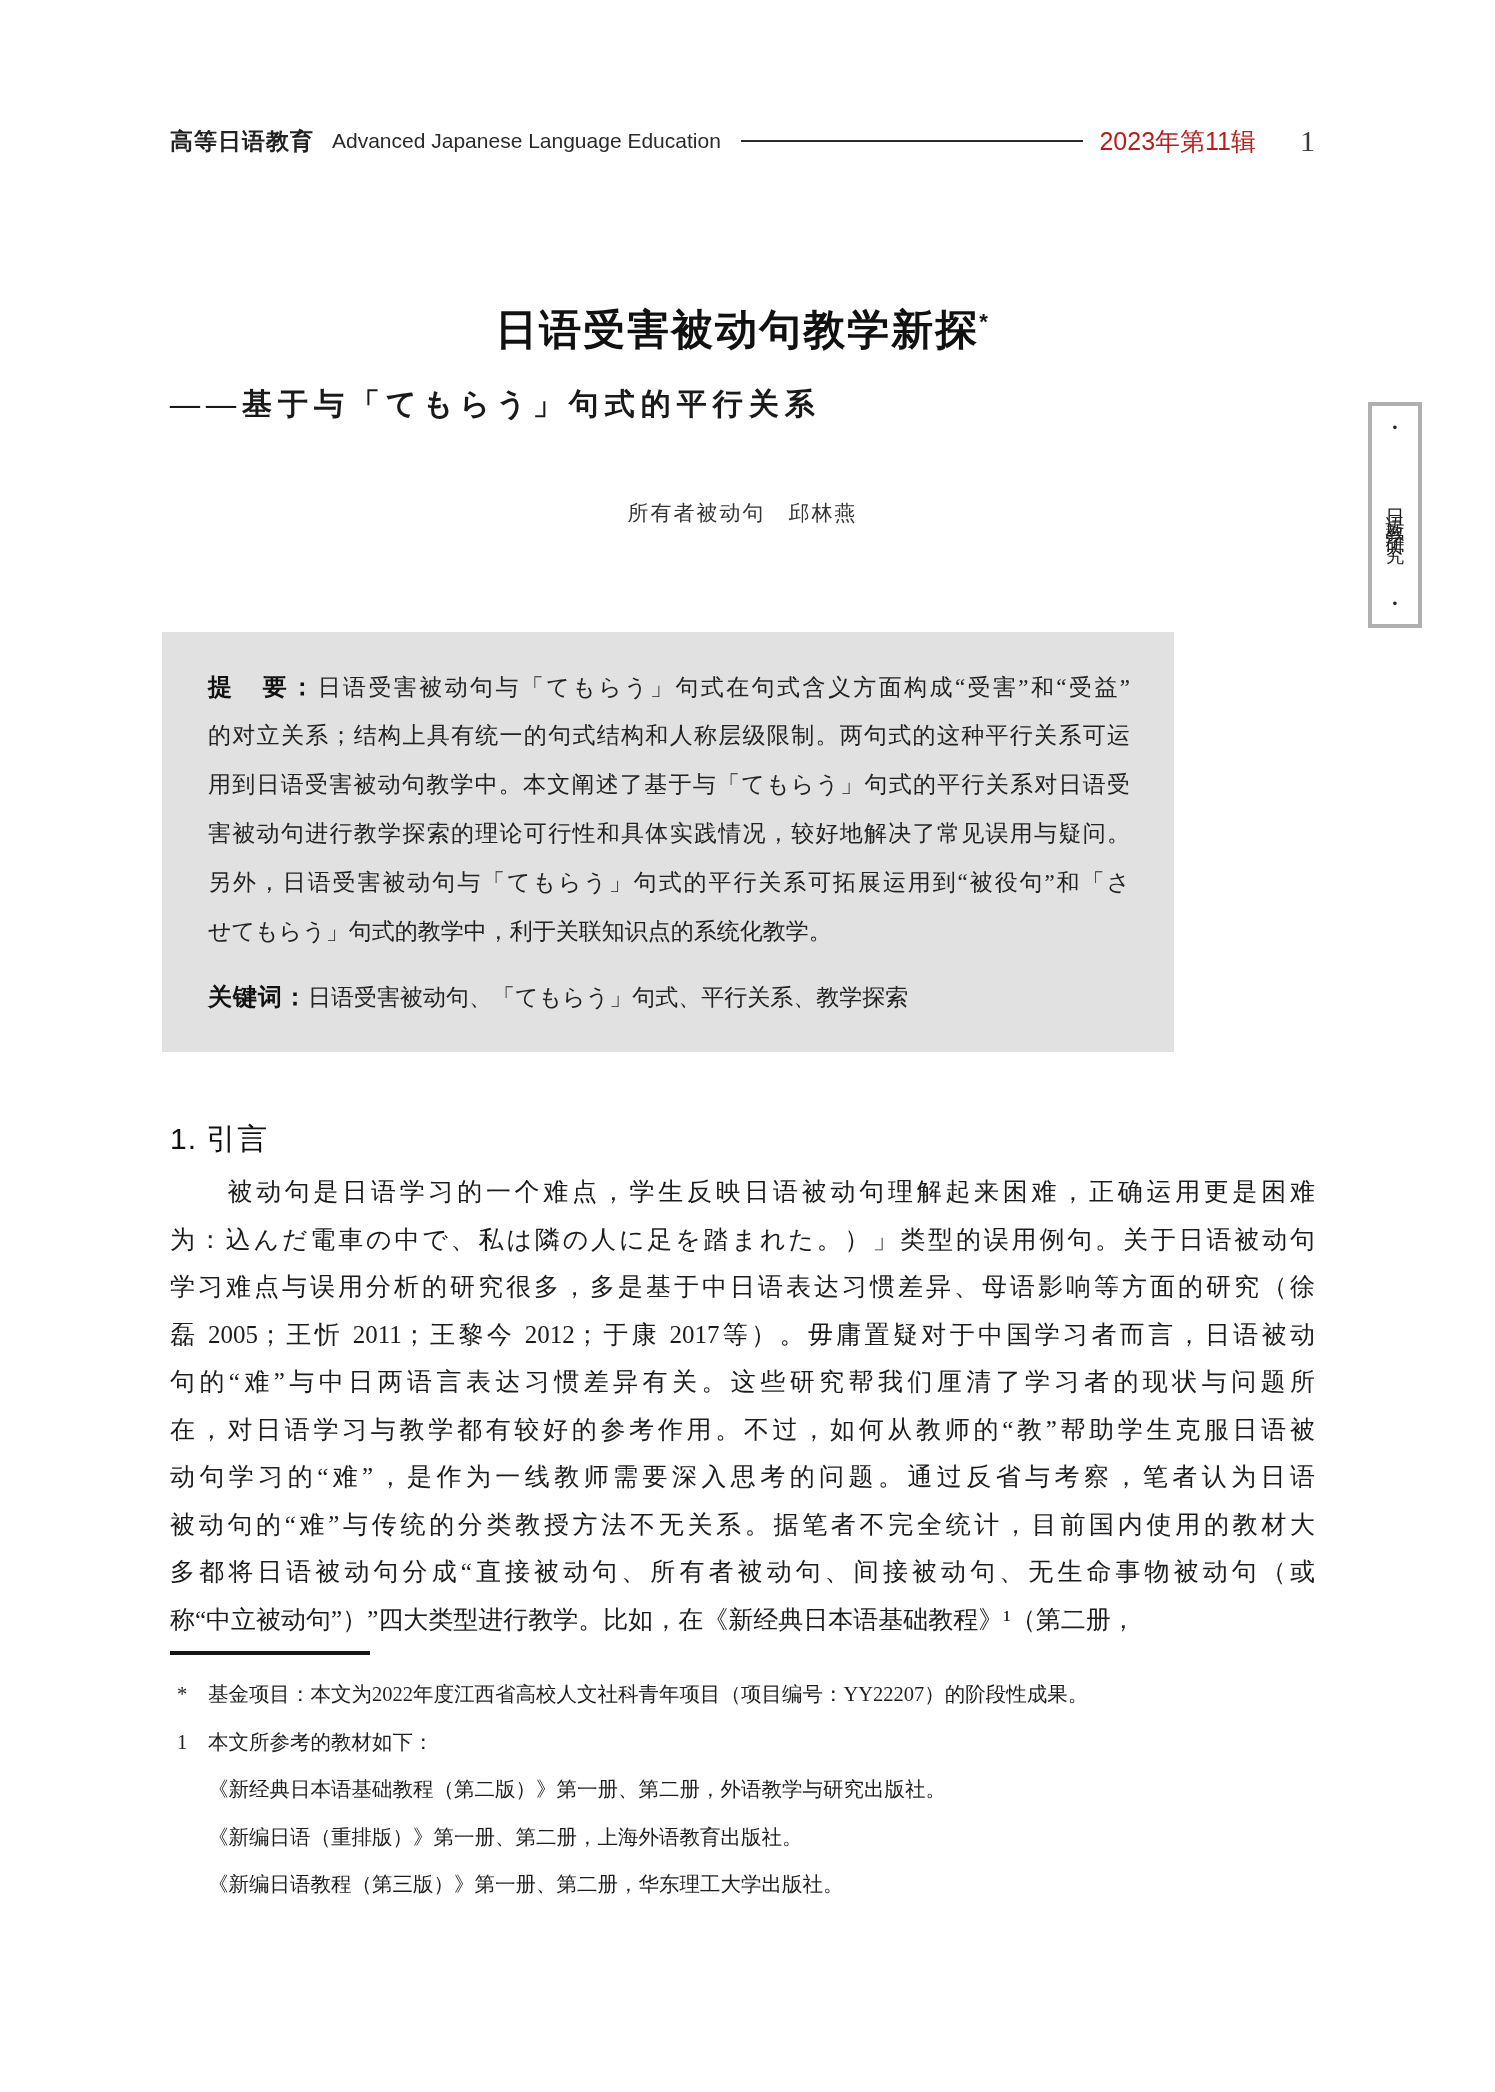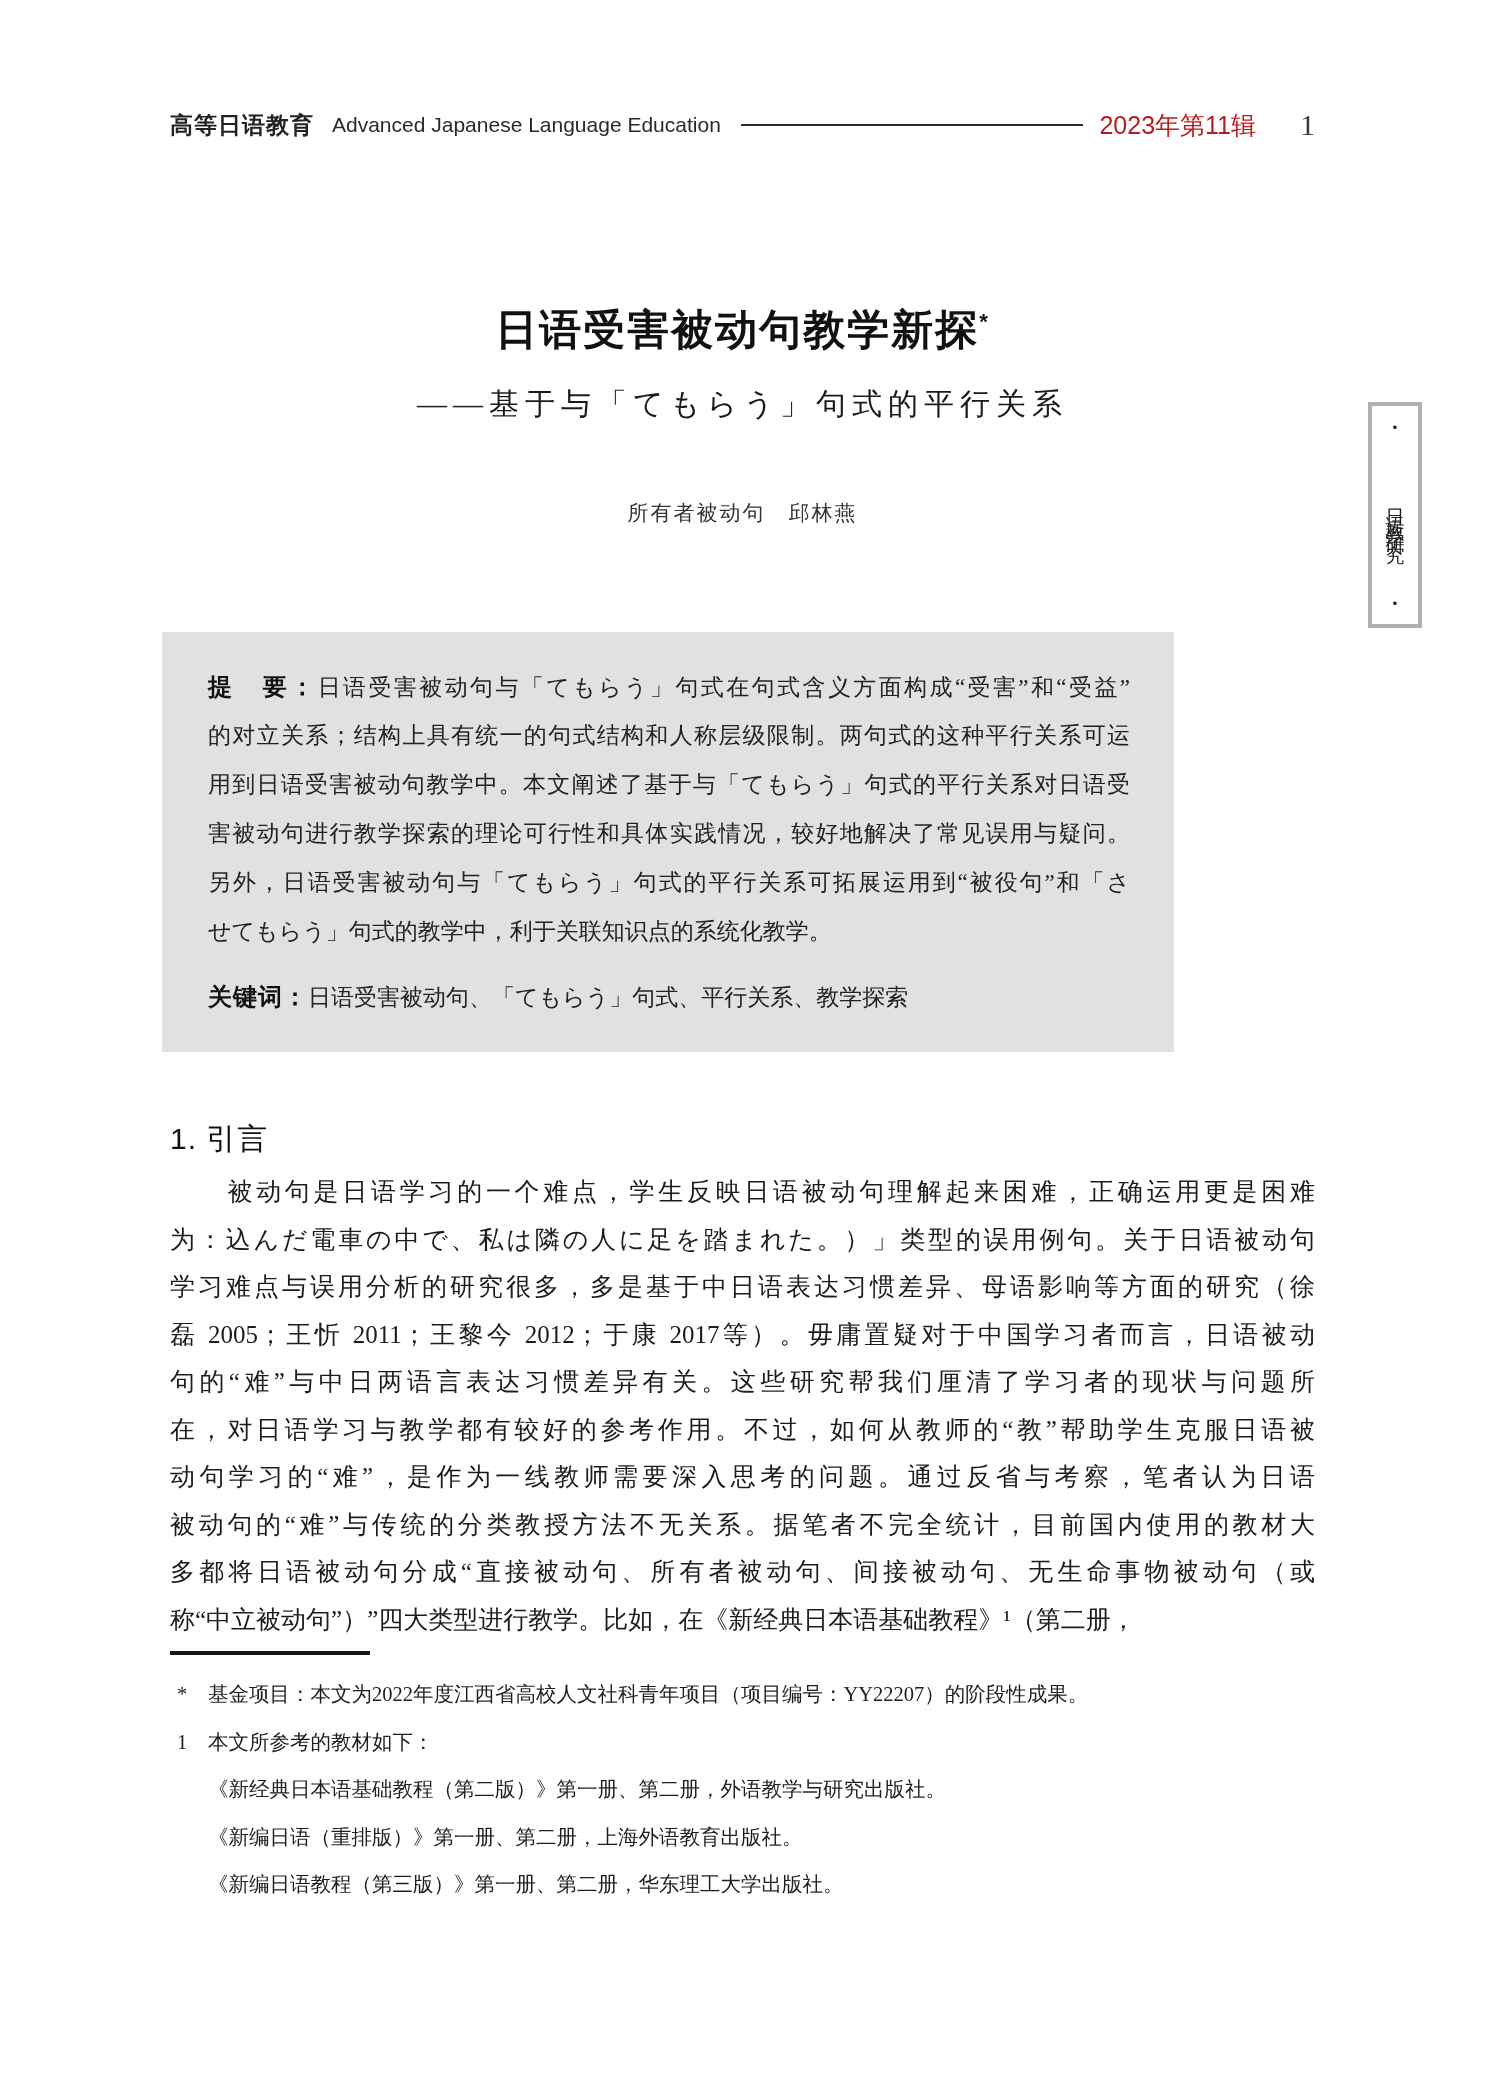--- a/index.html
+++ b/index.html
@@ -8,21 +8,21 @@
     position:relative;
     width:1495px;height:2092px;
     margin:0 auto;
     background:#fff;
     color:var(--text,#1f1f1f);
     font-family:"Liberation Serif","DejaVu Serif",serif;
     overflow:hidden;
   }
   
   .hdr{
-    position:absolute;left:170px;top:108px;width:1145px;
+    position:absolute;left:170px;top:124px;width:1145px;
     display:flex;align-items:center;
     font-family:"Liberation Sans","DejaVu Sans",sans-serif;
   }
   .hdr-cn{font-size:23px;font-weight:600;letter-spacing:1px;color:#222;}
   .hdr-en{font-size:21px;margin-left:18px;color:#2a2a2a;letter-spacing:0;white-space:nowrap;}
   .hdr-rule{flex:1;height:2px;background:#2b2b2b;margin:0 16px 0 20px;}
   .hdr-issue{font-size:25px;color:#b91c1c;white-space:nowrap;}
   .hdr-page{font-size:30px;color:#3a3a3a;margin-left:44px;font-family:"Liberation Serif",serif;font-weight:400;}
   
   .side-tab{
@@ -39,22 +39,22 @@
   }
   
   .main{position:absolute;left:170px;top:150px;width:1145px;}
   .title{
     margin:150px 0 0 0;text-align:center;
     font-family:"Liberation Sans","DejaVu Sans",sans-serif;
     font-size:42px;font-weight:700;line-height:60px;color:#111;letter-spacing:2px;
   }
   .title sup{font-size:22px;font-weight:700;vertical-align:super;line-height:0;}
   .subtitle{
-    margin-top:22px;text-align:center;
-    font-size:30px;line-height:44px;color:#1a1a1a;letter-spacing:6px;
+    margin-top:22px;text-align:left;
+    font-size:30px;line-height:44px;color:#1a1a1a;letter-spacing:6px;font-weight:bold;
   }
   .author{
     margin-top:72px;text-align:center;
     font-family:"Liberation Sans",sans-serif;
     font-size:21px;color:#333;letter-spacing:2px;line-height:30px;
   }
   
   .abstract{
     margin-top:104px;margin-left:-8px;width:1012px;box-sizing:border-box;
     background:var(--abstract_bg,#e1e1e1);

